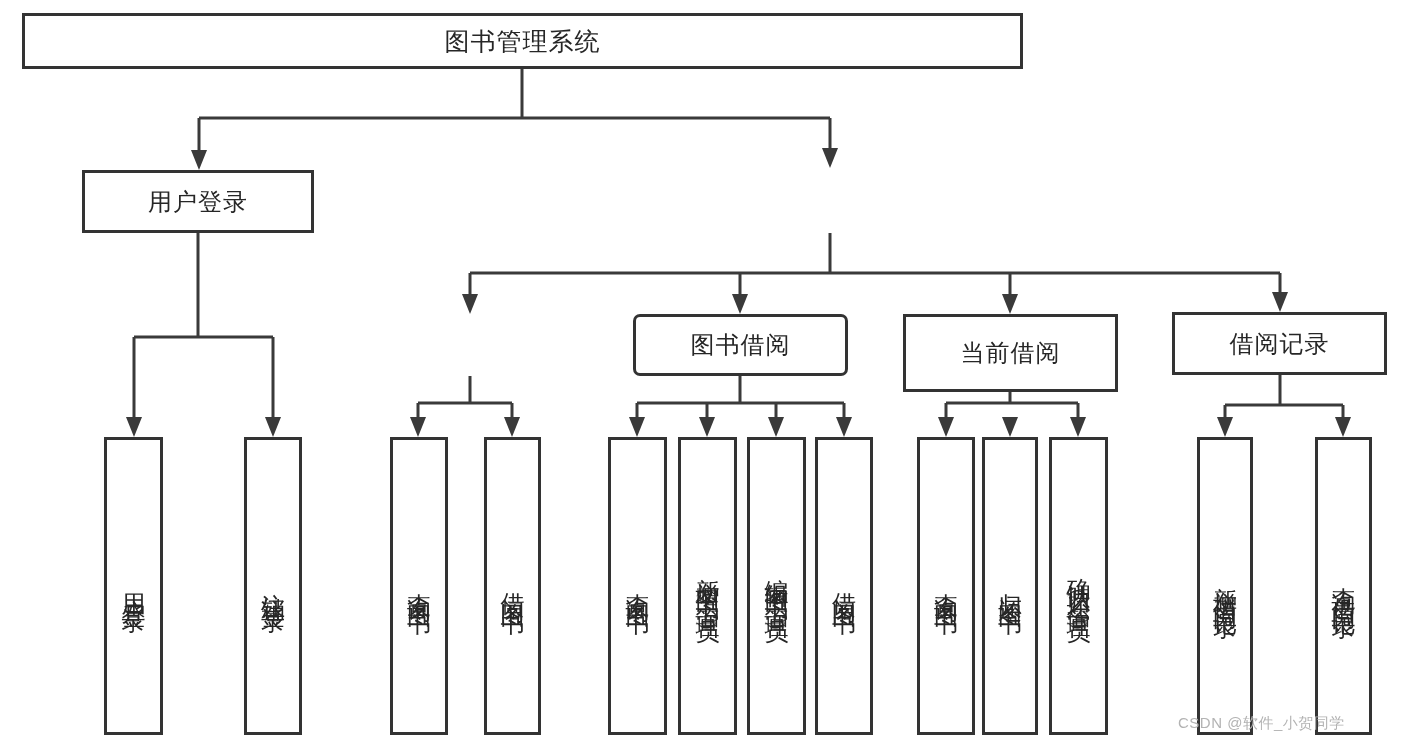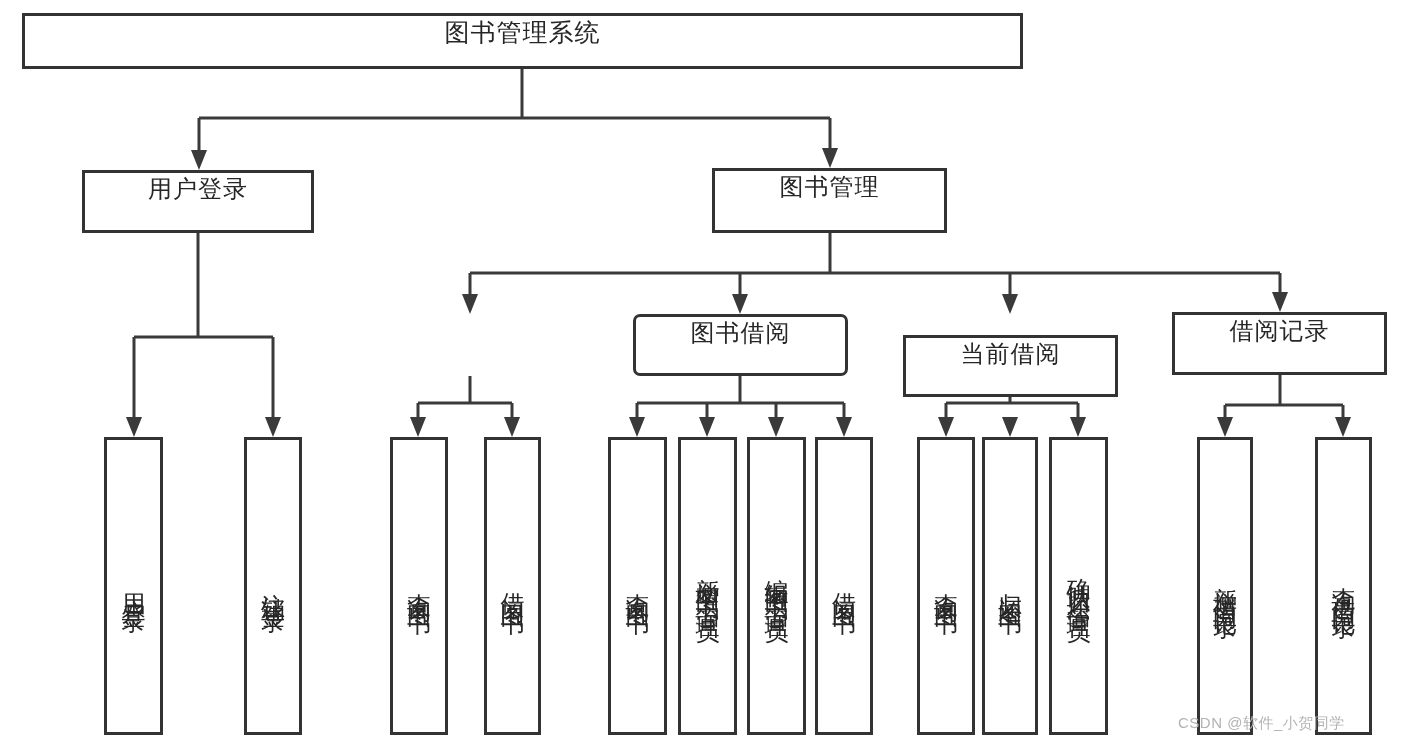--- a/index.html
+++ b/index.html
@@ -19,21 +19,21 @@
     overflow:hidden;
   }
   .connectors{position:absolute;left:0;top:0;width:1405px;height:747px;}
   .connectors path{stroke:var(--line);stroke-width:3;fill:none;}
   .connectors polygon{fill:var(--line);stroke:none;}
   .node{
     position:absolute;
     box-sizing:border-box;
     border:3px solid var(--border);
     background:#ffffff;
-    display:flex;justify-content:center;
+    display:flex;align-items:center;justify-content:center;
     font-size:24px;letter-spacing:1px;
     white-space:nowrap;
   }
   .node.title{font-size:25px;}
   .leaf{
     position:absolute;
     box-sizing:border-box;
     border:3px solid var(--border);
     background:#ffffff;
     display:flex;align-items:center;justify-content:center;
@@ -97,28 +97,25 @@
     <polygon points="1335,417 1351,417 1343,437"></polygon>
   </svg>
 
   <div class="node title" style="left:22px;top:13px;width:1001px;height:56px;">
     <span>图书管理系统</span>
   </div>
 
   <div class="node" style="left:82px;top:170px;width:232px;height:63px;">
     <span>用户登录</span>
   </div>
-  <div class="node" style="left:712px;top:168px;width:235px;height:65px;">
-    <span>图书管理</span>
-  </div>
 
   <div class="node" style="left:633px;top:314px;width:215px;height:62px;border-radius:7px;">
     <span>图书借阅</span>
   </div>
-  <div class="node" style="left:903px;top:314px;width:215px;height:62px;margin-top:21px;">
+  <div class="node" style="left:903px;top:314px;width:215px;height:78px;">
     <span>当前借阅</span>
   </div>
   <div class="node" style="left:1172px;top:312px;width:215px;height:63px;">
     <span>借阅记录</span>
   </div>
 
   <div class="leaf" style="left:104px;width:59px;">
     <span class="vtext">用户登录</span>
   </div>
   <div class="leaf" style="left:244px;width:58px;">

